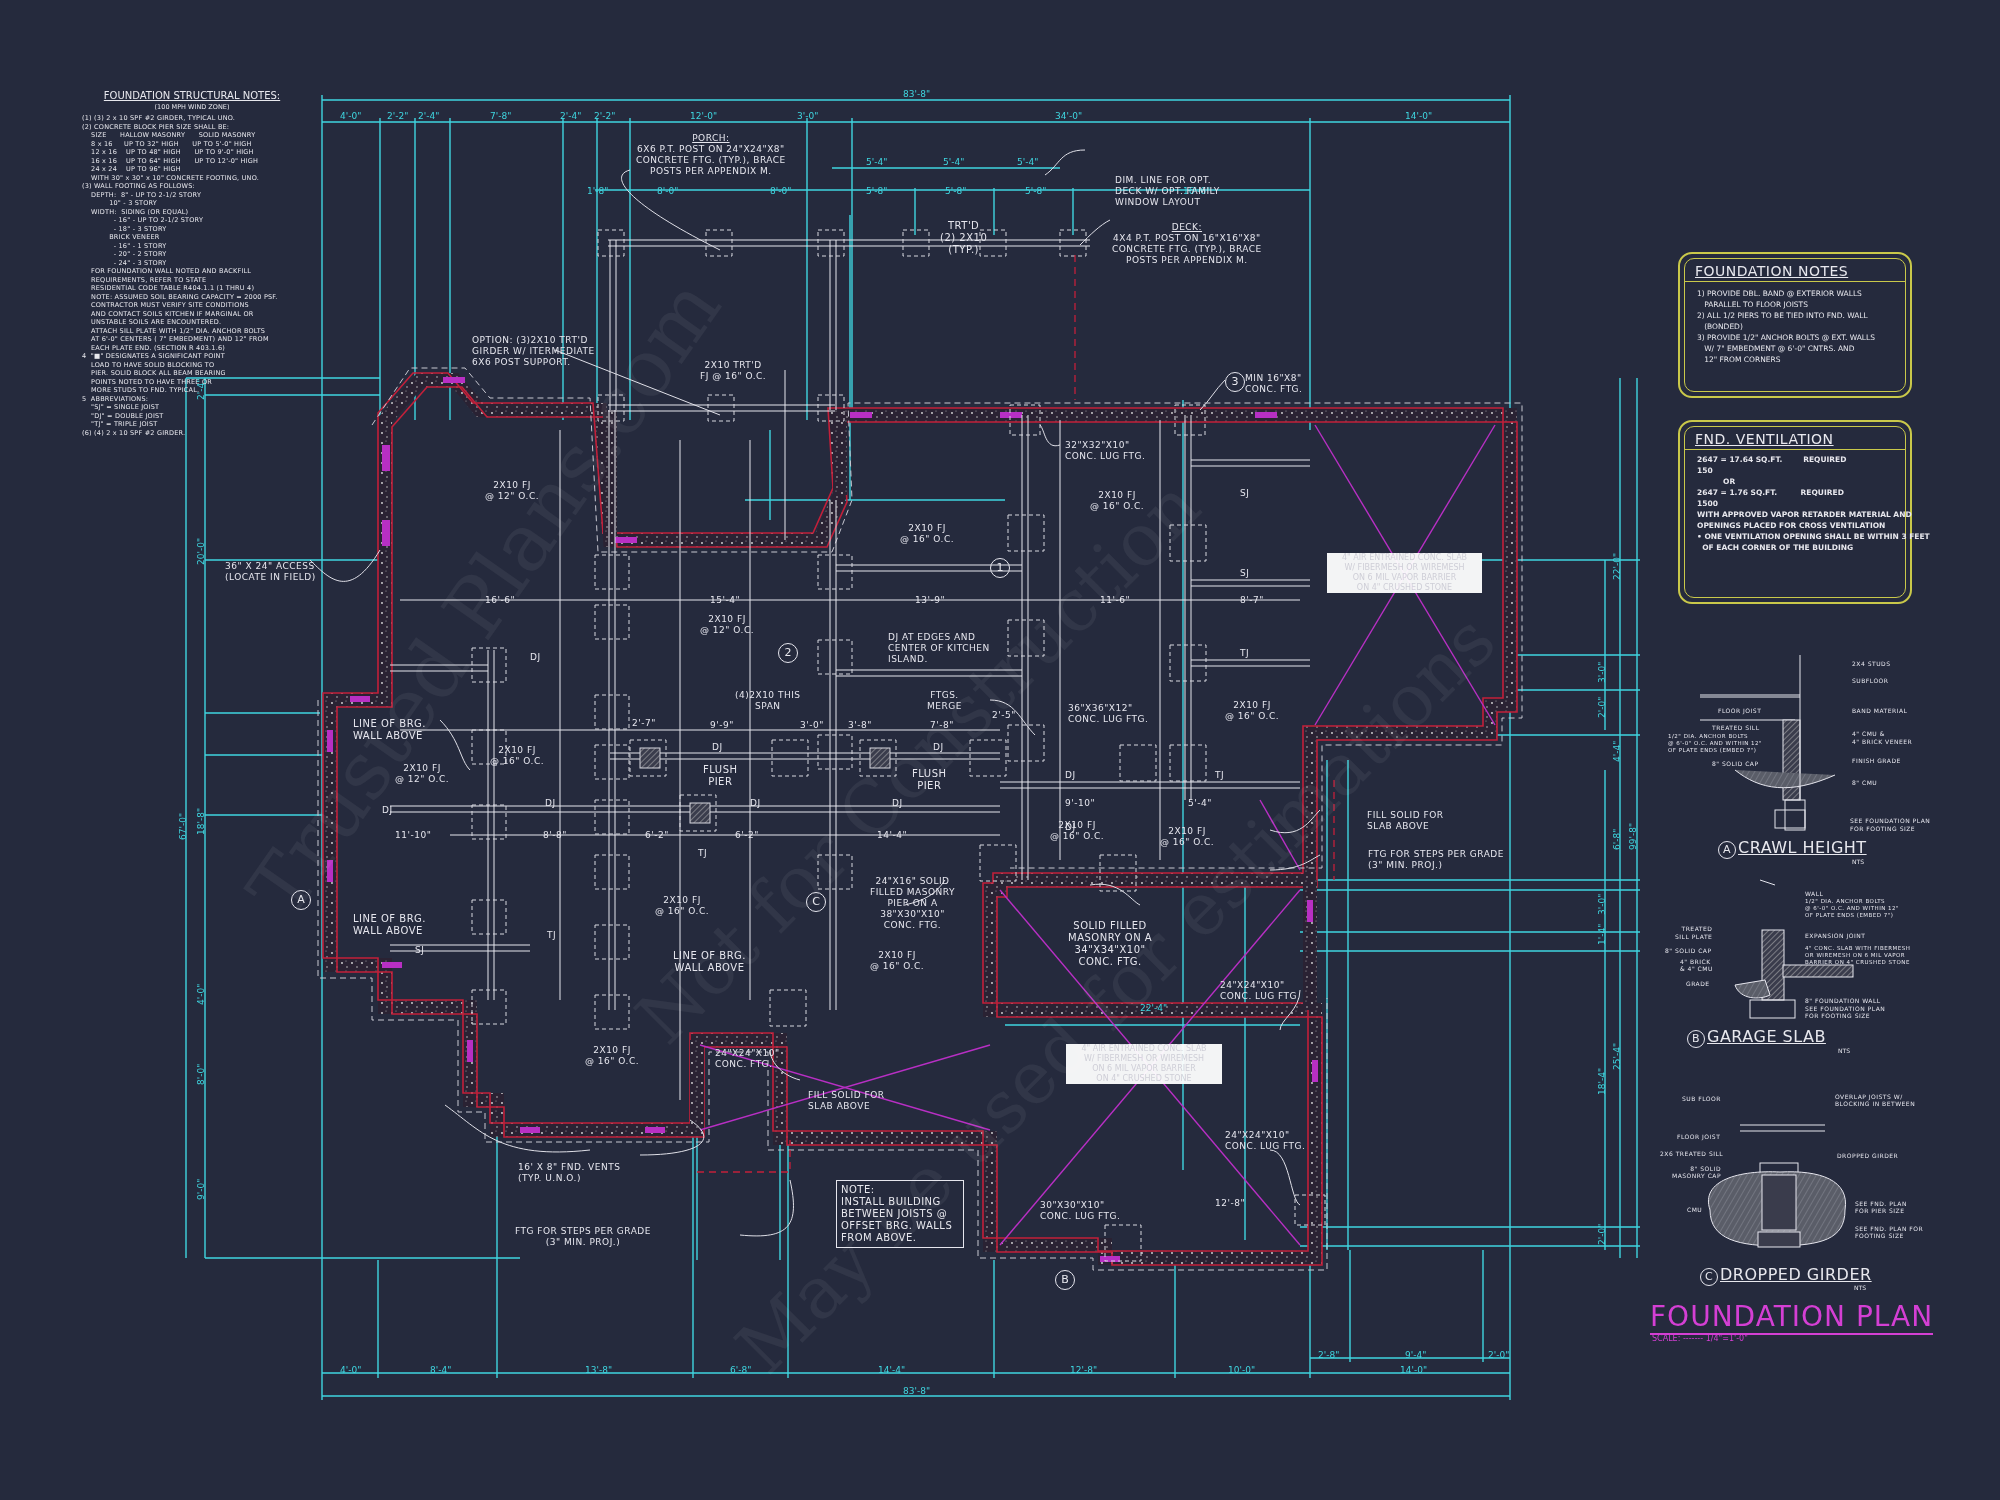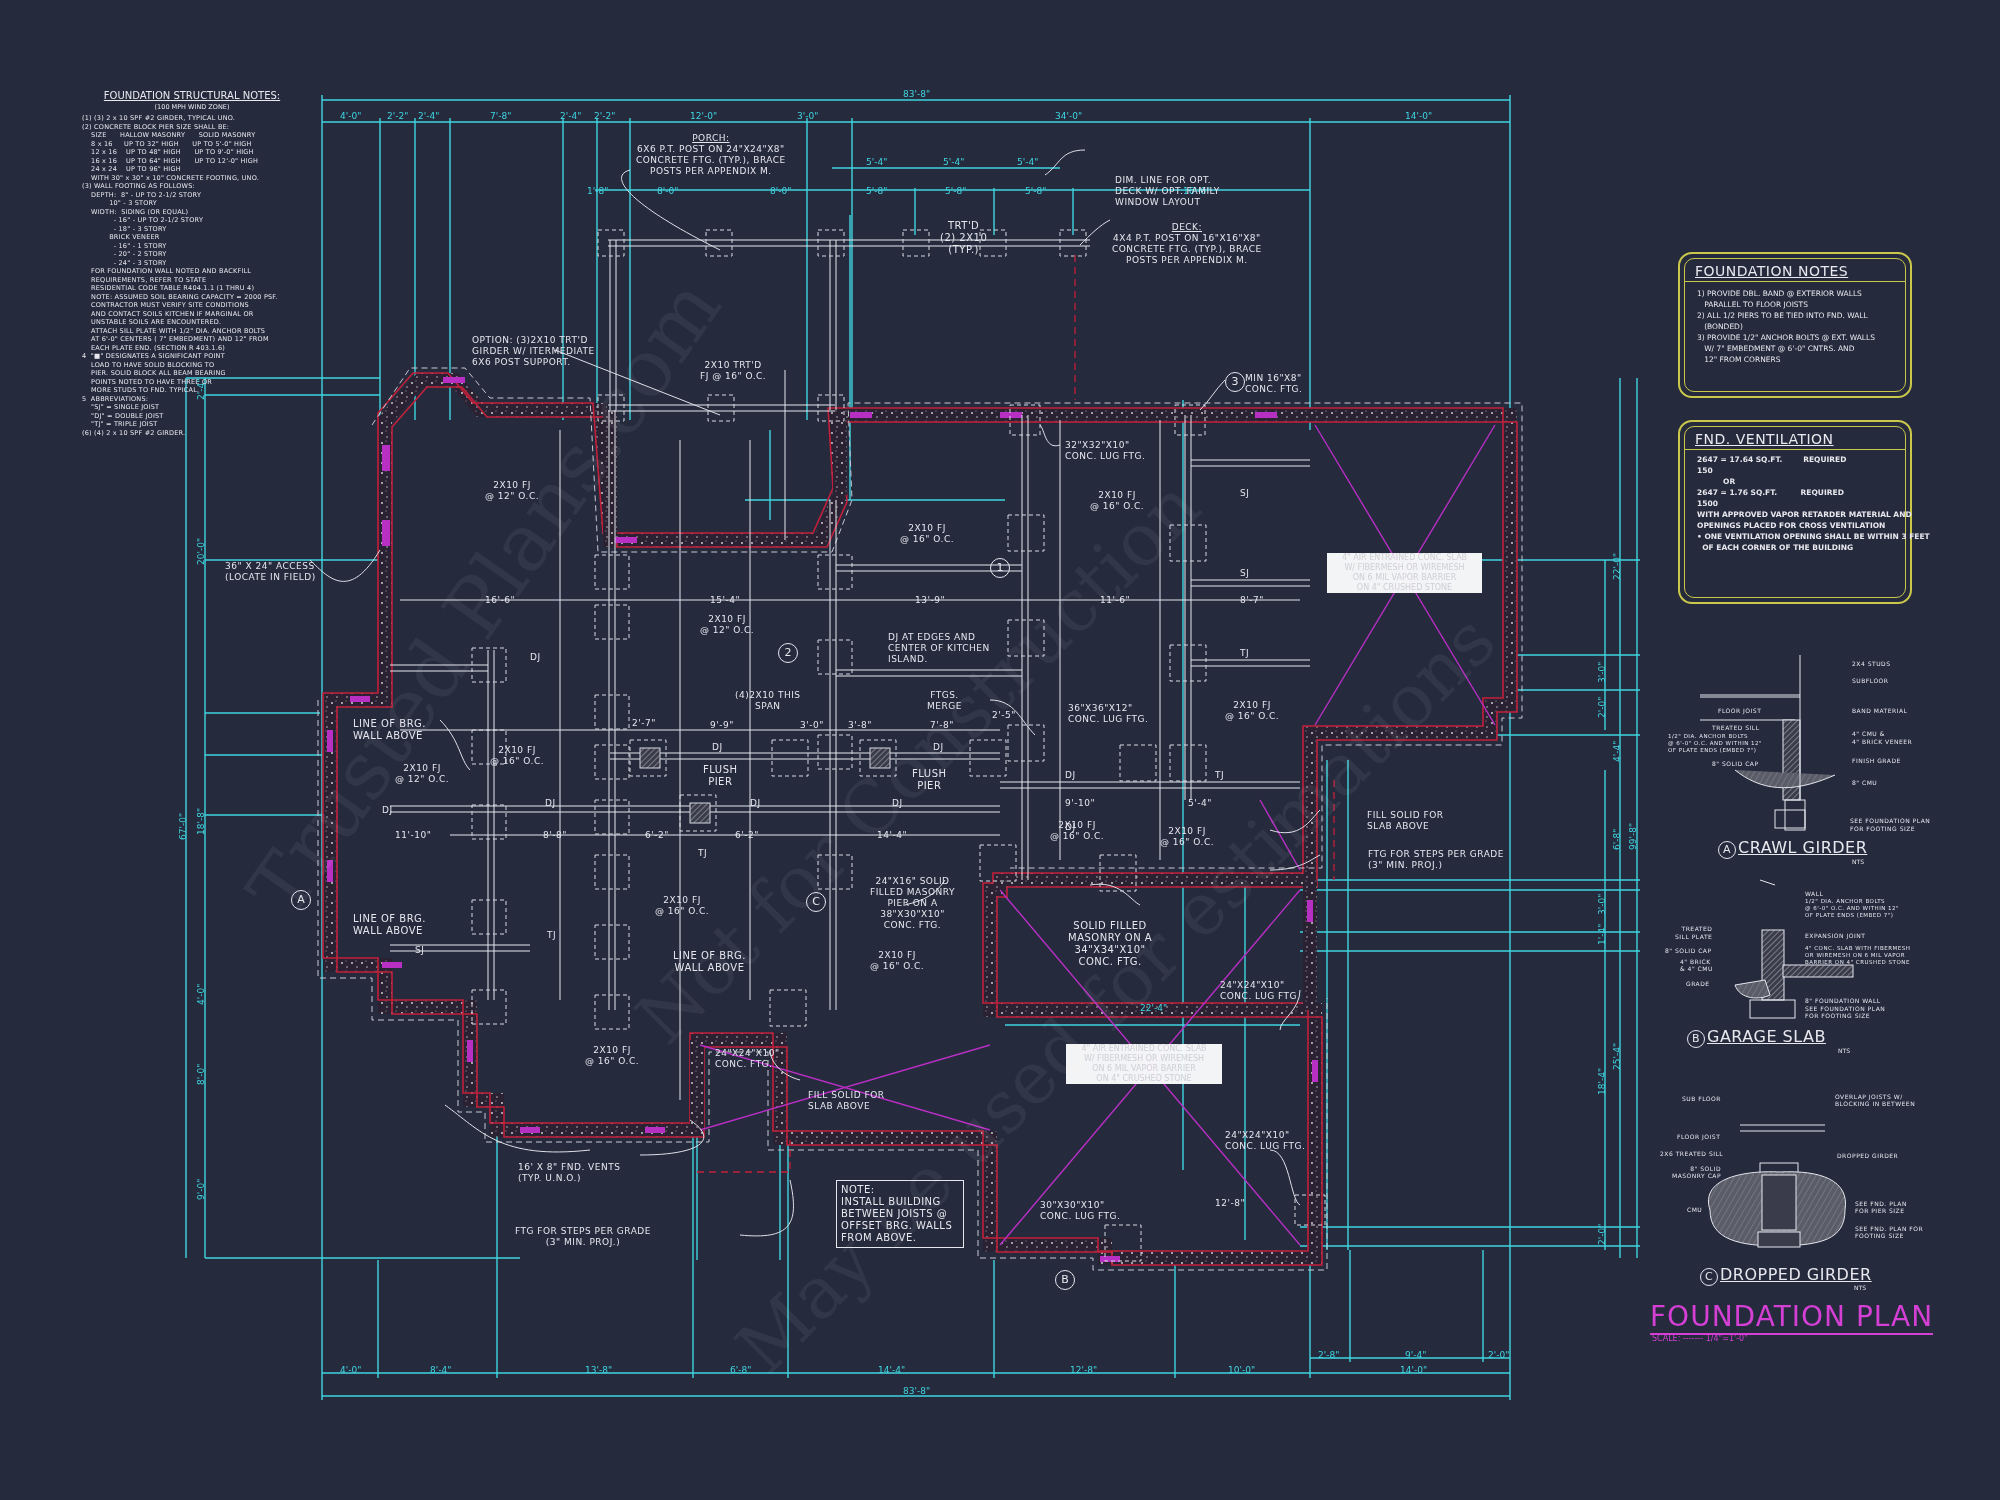--- a/index.html
+++ b/index.html
@@ -399,21 +399,21 @@
         <div class="ln">1500</div>
         <div class="ln">WITH APPROVED VAPOR RETARDER MATERIAL AND</div>
         <div class="ln">OPENINGS PLACED FOR CROSS VENTILATION</div>
         <div class="ln"></div>
         <div class="ln">• ONE VENTILATION OPENING SHALL BE WITHIN 3 FEET</div>
         <div class="ln">  OF EACH CORNER OF THE BUILDING</div>
       </div>
   </div>
 </div>
 
-<div class="sect-title" style="left:1718px;top:838px;"><span class="circ">A</span><span>CRAWL GIRDER</span></div>
+<div class="sect-title" style="left:1718px;top:838px;"><span class="circ">A</span><span>CRAWL HEIGHT</span></div>
 <div class="nts" style="left:1852px;top:858px;">NTS</div>
 <div class="sect-title" style="left:1687px;top:1027px;"><span class="circ">B</span><span>GARAGE SLAB</span></div>
 <div class="nts" style="left:1838px;top:1047px;">NTS</div>
 <div class="sect-title" style="left:1700px;top:1265px;"><span class="circ">C</span><span>DROPPED GIRDER</span></div>
 <div class="nts" style="left:1854px;top:1284px;">NTS</div>
 
 <div class="t" style="left:1852px;top:658px;font-size:6px;">2x4 STUDS</div>
 <div class="t" style="left:1852px;top:675px;font-size:6px;">SUBFLOOR</div>
 <div class="t" style="left:1852px;top:705px;font-size:6px;">BAND MATERIAL</div>
 <div class="t" style="left:1718px;top:705px;font-size:6px;">FLOOR JOIST</div>

